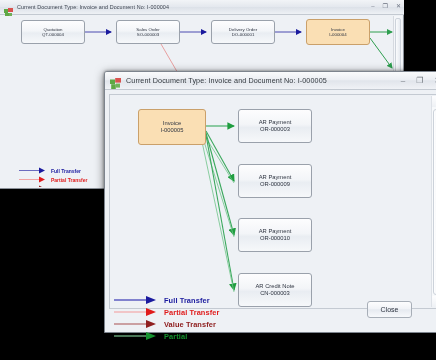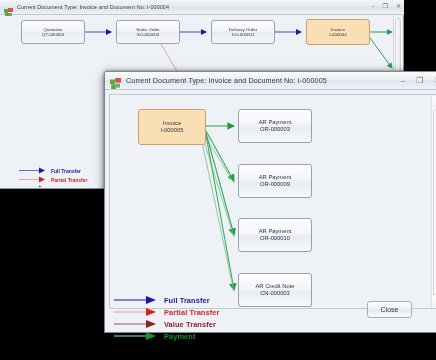--- a/index.html
+++ b/index.html
@@ -354,19 +354,19 @@
         <line x1="0" y1="5" x2="32" y2="5" stroke="#b56b6b" stroke-width="1.2"></line>
         <path d="M32,1 L42,5 L32,9 z" fill="#8f2020"></path>
       </svg>
       <span class="dlg-legend-label" style="color:#8f2020;">Value Transfer</span>
     </div>
     <div class="dlg-legend-row">
       <svg width="44" height="10">
         <line x1="0" y1="5" x2="32" y2="5" stroke="#7ac48f" stroke-width="1.2"></line>
         <path d="M32,1 L42,5 L32,9 z" fill="#15922f"></path>
       </svg>
-      <span class="dlg-legend-label" style="color:#15922f;">Payment</span>
+      <span class="dlg-legend-label" style="color:#15922f;">Partial</span>
     </div>
   </div>
 
   <div class="close-btn">Close</div>
 
 </div>
 
 </body></html>

